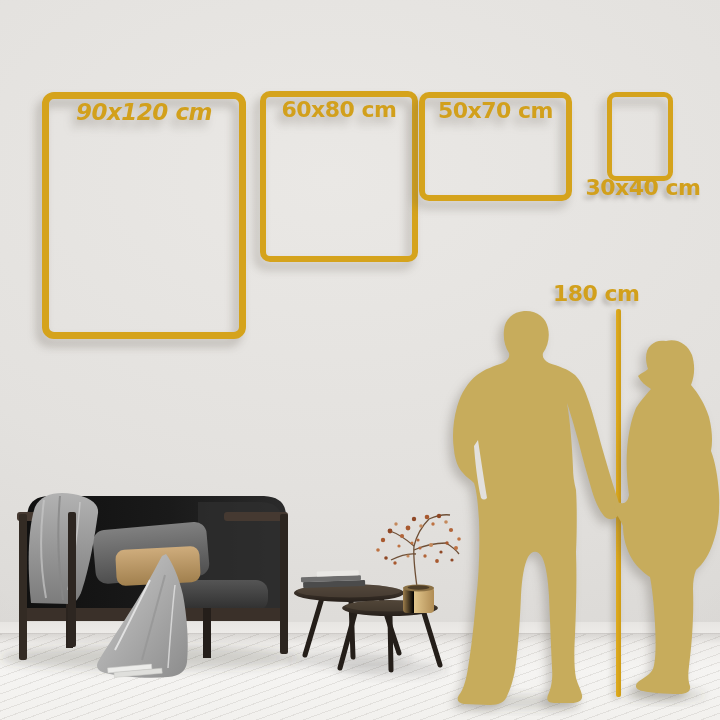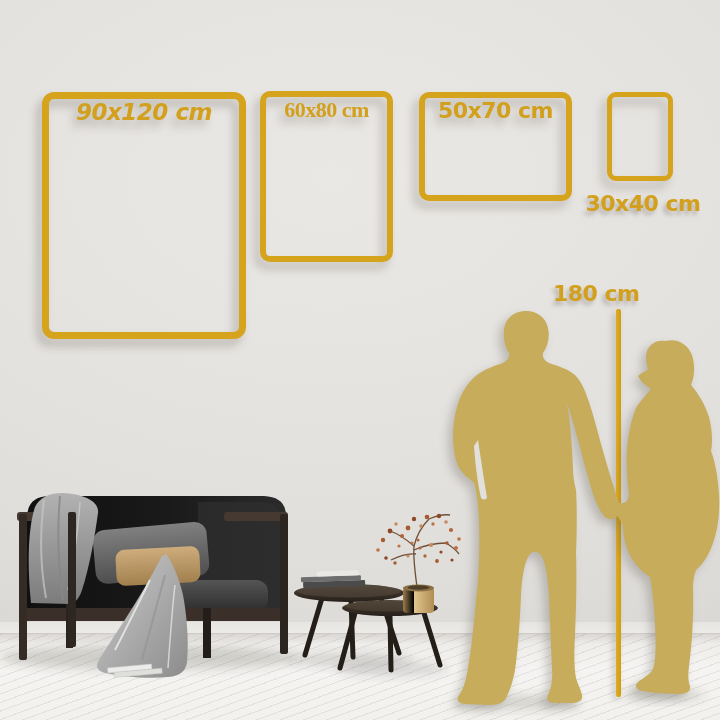--- a/index.html
+++ b/index.html
@@ -38,27 +38,27 @@
     border:6px solid var(--gold,#D5A31C);
     filter:drop-shadow(-5px 7px 5px rgba(96,90,78,0.35));
     display:flex;align-items:flex-start;justify-content:center;
   }
   .frame-label{
     color:var(--gold-text,#D2A01C);
     letter-spacing:-0.5px;white-space:nowrap;
   }
   .f90{left:42px;top:92px;width:204px;height:247px;border-width:7px;border-radius:12px;font-style:italic;}
   .f90 .frame-label{font-size:23px;}
-  .f60{left:260px;top:91px;width:133px;height:171px;border-radius:10px;font-family:Liberation Serif, serif;}
+  .f60{left:260px;top:91px;width:158px;height:171px;border-radius:10px;}
   .f60 .frame-label{font-size:22px;}
   .f50{left:419px;top:92px;width:153px;height:109px;border-radius:10px;}
   .f50 .frame-label{font-size:22px;}
   .f30{left:607px;top:92px;width:66px;height:89px;border-width:5px;border-radius:9px;}
   .label-30{
-    position:absolute;left:577px;top:191px;width:132px;text-align:center;
+    position:absolute;left:577px;top:175px;width:132px;text-align:center;
     color:var(--gold-text,#D2A01C);font-size:22px;letter-spacing:-0.5px;
     text-shadow:-3px 4px 4px rgba(96,90,78,0.35);white-space:nowrap;
   }
   
   .ruler-label{
     position:absolute;left:553px;top:281px;width:124px;text-align:left;
     color:var(--gold-text,#D2A01C);font-size:22px;letter-spacing:-0.5px;
     text-shadow:-3px 4px 4px rgba(96,90,78,0.35);white-space:nowrap;
   }
   .ruler-line{

